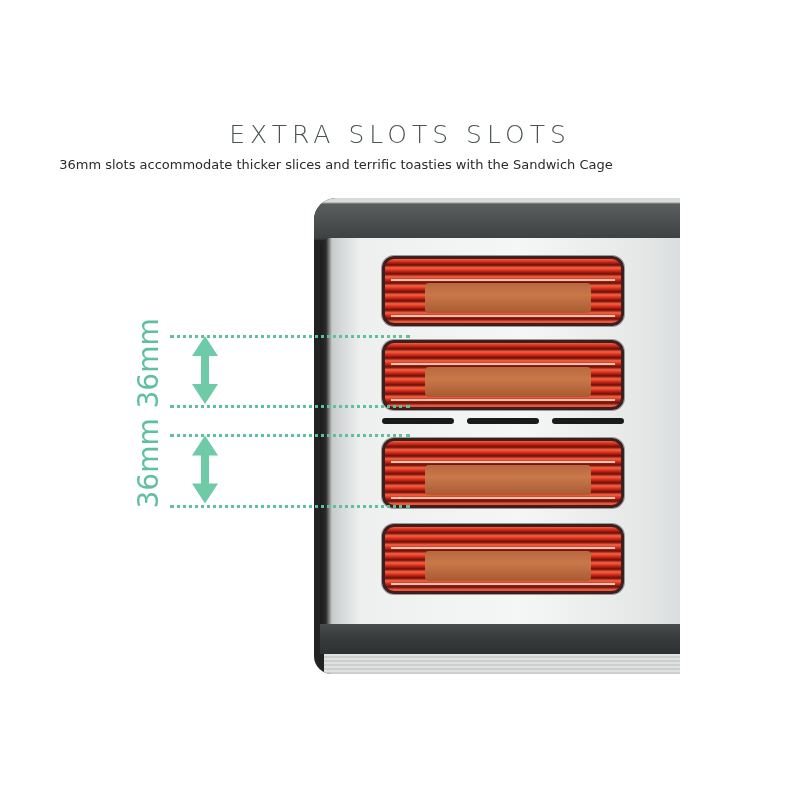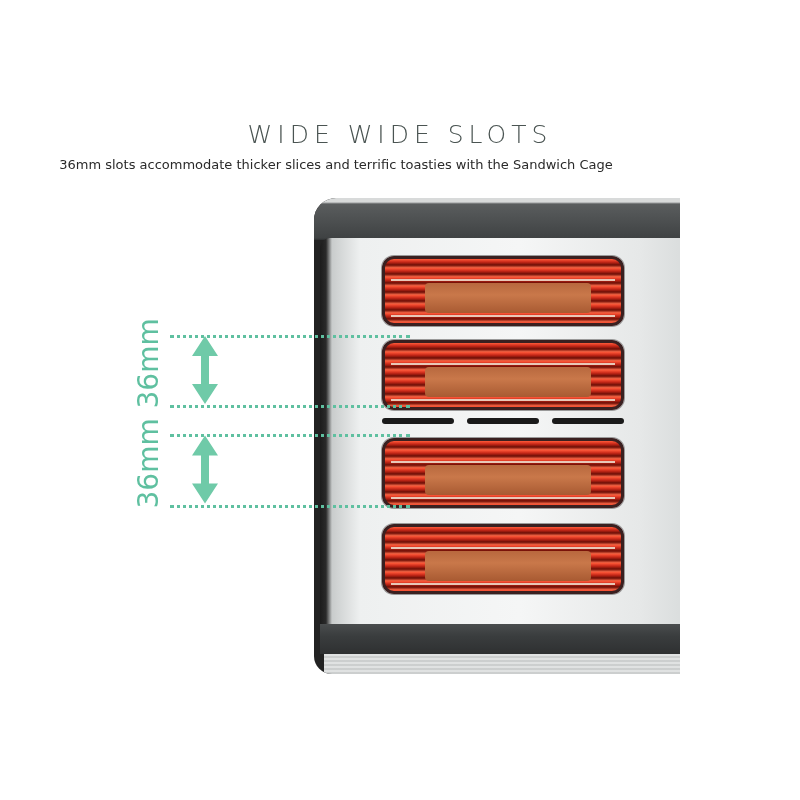--- a/index.html
+++ b/index.html
@@ -66,21 +66,21 @@
   .arrow { position: absolute; left: 192px; width: 26px; }
   .measure-label {
     position: absolute; font-size: 28px; color: #5fc0a0;
     transform: rotate(-90deg); transform-origin: center center;
     white-space: nowrap; width: 80px; text-align: center;
   }
 </style>
 </head>
 <body>
 
-<div class="title">WIDE WIDE SLOTS</div>
+<div class="title">EXTRA SLOTS SLOTS</div>
 <div class="subtitle">36mm slots accommodate thicker slices and terrific toasties with the Sandwich Cage</div>
 
 <div class="toaster">
   <div class="top-band"></div>
   <div class="front">
     <div class="slot" style="top:18px">
       <div class="cage-top"></div>
         <div class="bread"></div>
         <div class="cage-bot"></div>
     </div>

